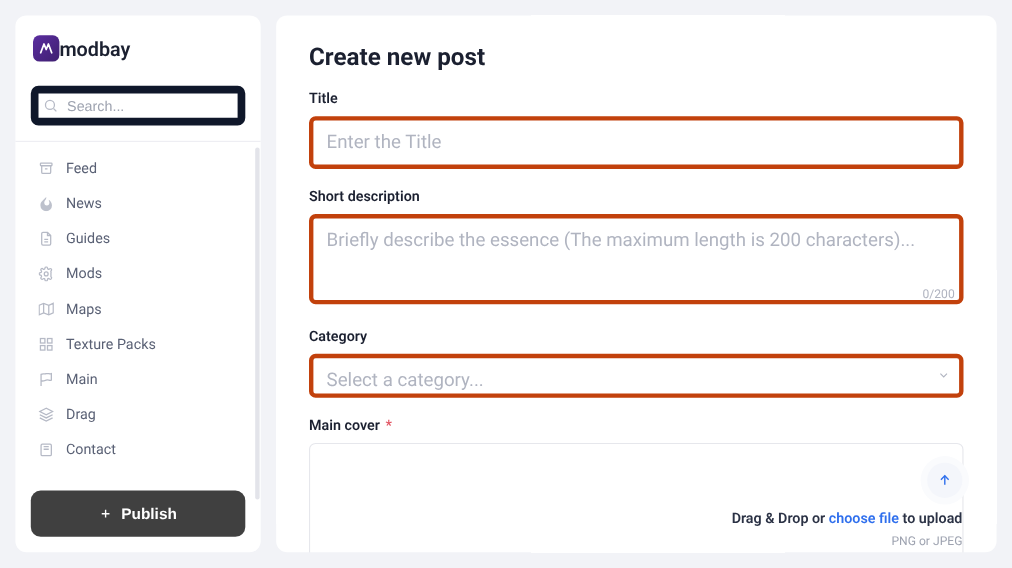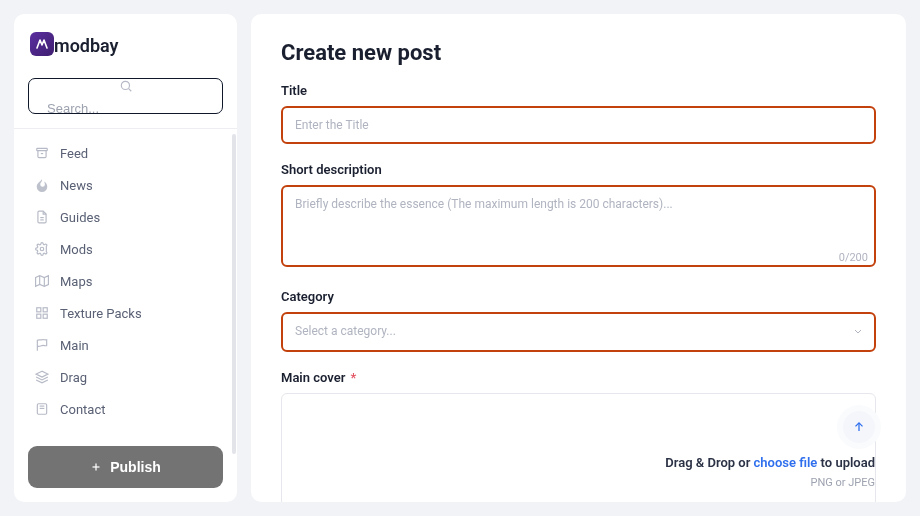--- a/index.html
+++ b/index.html
@@ -24,27 +24,26 @@
     .brand { display: flex; align-items: flex-end; gap: 0; margin-bottom: 22px; padding: 0 2px; }
     .brand-mark {
       width: 24px; height: 24px;
       background: linear-gradient(135deg,#5b2ea0,#3f1f70);
       border-radius: 6px;
       display: flex; align-items: center; justify-content: center;
     }
     .brand-mark svg { display: block; }
     .brand-name { font-weight: 600; font-size: 18px; color: #1b2030; }
     .search-wrap {
-      border: 1px solid #0f172a;
+      border: 7px solid #0f172a;
       border-radius: 7px;
       height: 36px;
       display: flex; align-items: center; gap: 8px;
-      padding: 0 18px;
+      padding: 0 4px;
       margin-bottom: 14px;
-      flex-direction: column;
     }
     .search-wrap svg { flex: none; }
     .search-input {
       border: none; outline: none;
       font-size: 13px; color: #5f6477;
       width: 100%; background: transparent;
     }
     .search-input::placeholder { color: #9ea3b0; }
     .divider {
       height: 1px; background: #ededf2; margin-left: -14px; margin-right: -14px; margin-bottom: 8px;
@@ -52,21 +51,21 @@
     .nav { flex: 1; overflow-y: auto; }
     .nav-item {
       display: flex; align-items: center; gap: 10px;
       padding: 8px 6px; cursor: pointer;
       font-size: 13px; color: #5a6175;
       border-radius: 6px;
     }
     .nav-icon { width: 16px; height: 16px; color: #b6bac6; flex: none; display:flex; align-items:center; justify-content:center;}
     .nav-icon svg { display:block; }
     .publish-btn {
-      background: #737373;
+      background: #404040;
       color: #fff;
       border: none;
       border-radius: 9px;
       height: 42px;
       width: 100%;
       font-weight: 600;
       font-size: 14px;
       display: flex; align-items: center; justify-content: center;
       gap: 8px;
       cursor: pointer;
@@ -82,23 +81,23 @@
       border-radius: 10px;
       padding: 26px 30px;
       overflow-y: auto;
     }
     .page-title { font-size: 22px; font-weight: 700; color: #1b2030; margin-bottom: 18px; }
     .field { margin-bottom: 18px; }
     .field-label { font-size: 13px; font-weight: 600; color: #1b2030; display:block; margin-bottom: 8px; }
     .req { color: #e25563; margin-left: 2px; }
     .text-input, .textarea, .select {
       width: 100%;
-      border: 2px solid #c2410c;
-      border-radius: 6px;
-      font-size: 12px;
+      border: 4px solid #c2410c;
+      border-radius: 6px;
+      font-size: 17px;
       color: #4f5567;
       padding: 10px 12px;
       outline: none;
       font-family: inherit;
       background:#fff;
     }
     .text-input::placeholder, .textarea::placeholder { color: #b0b4c0; }
     .textarea { height: 82px; resize: none; }
     .counter { text-align: right; font-size: 11px; color: #b0b4c0; position: relative; top:-20px; right:8px; height:0;}
     .select { appearance: none; position: relative; color:#b0b4c0; height:40px; }

